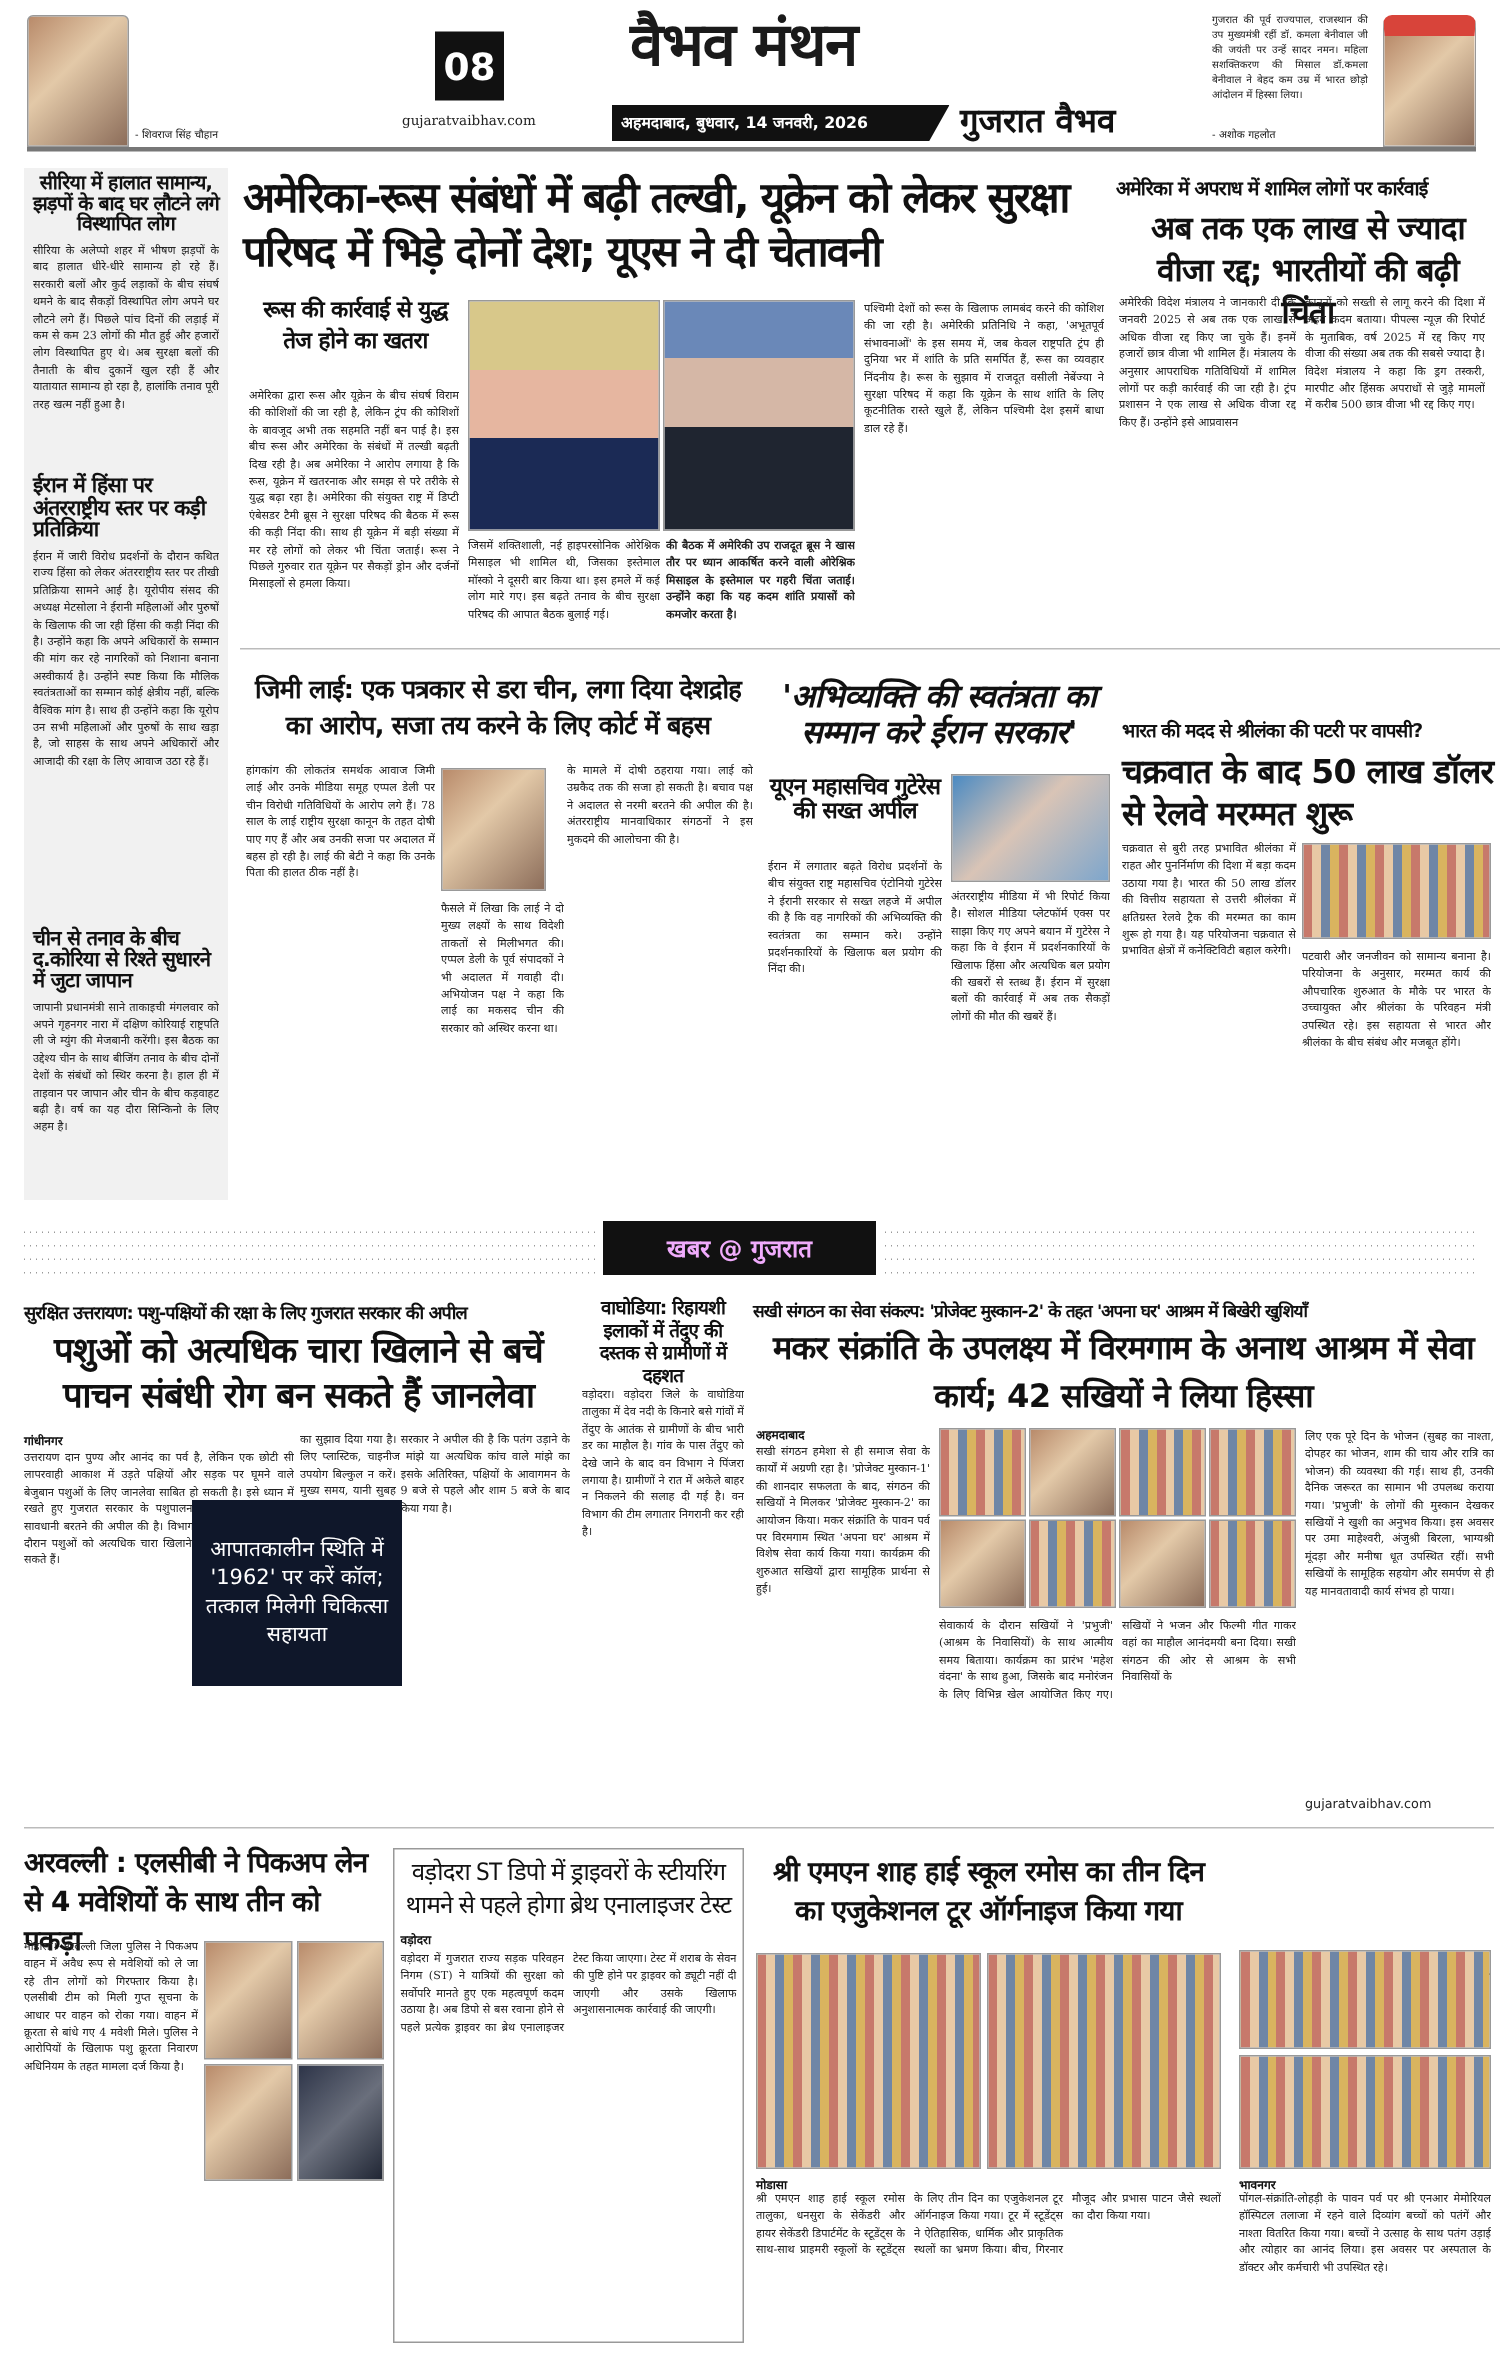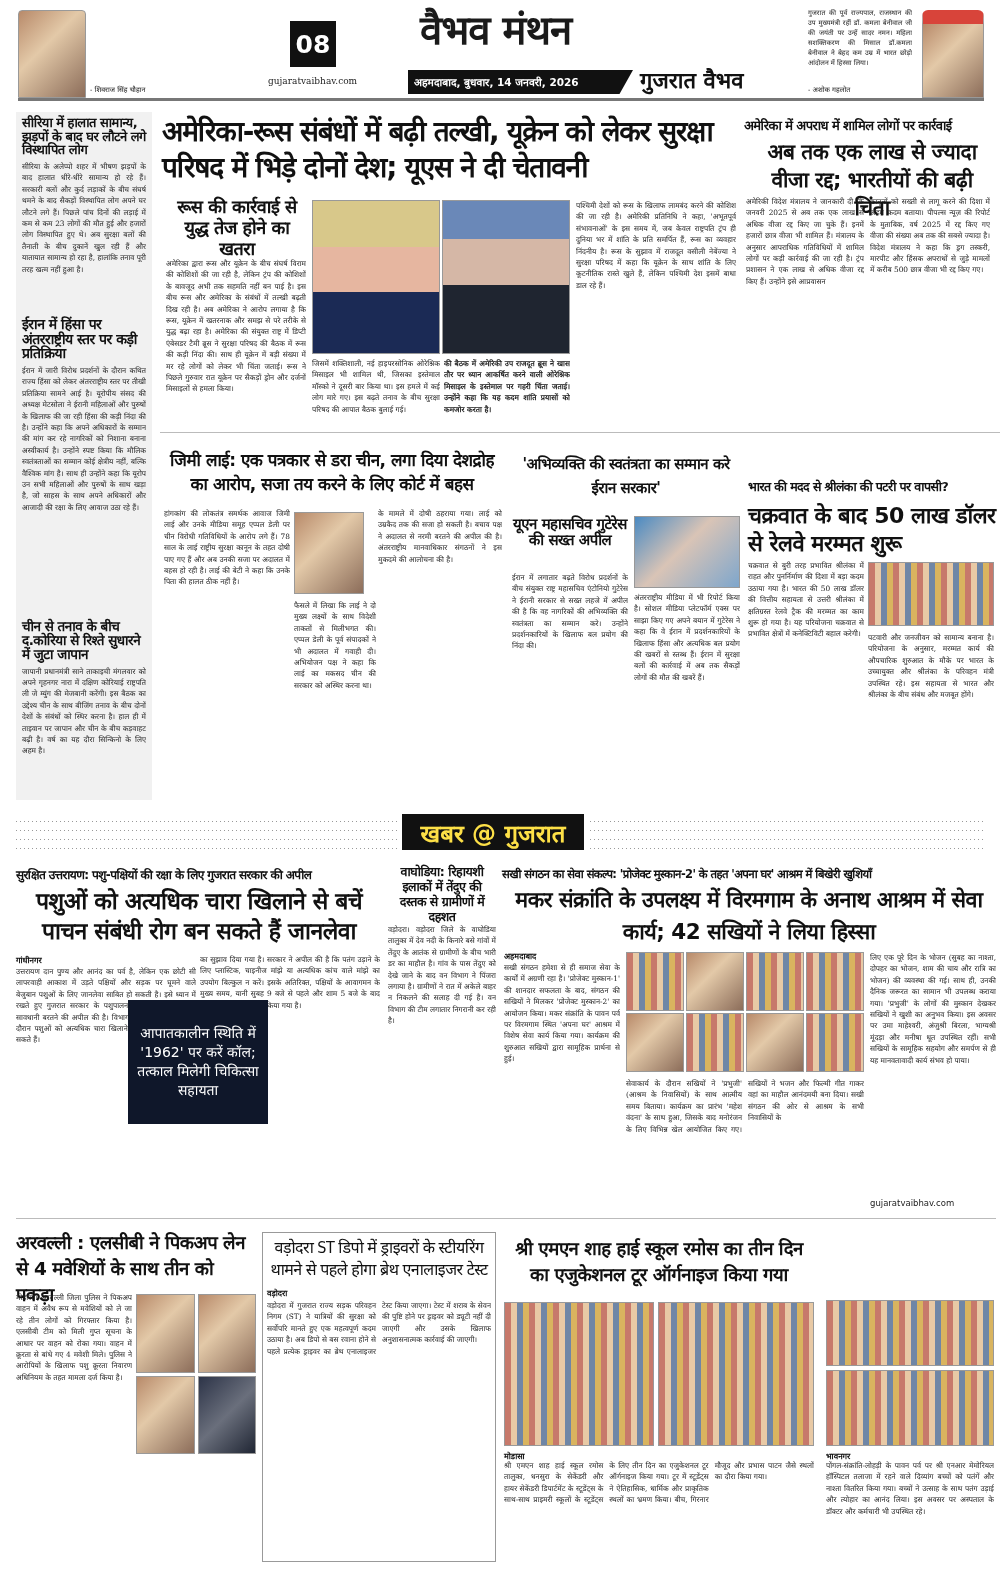--- a/index.html
+++ b/index.html
@@ -36,69 +36,69 @@
   <div class="abs body-text" style="left:808px;top:8px;width:104px;height:76px;font-size:6.8px;line-height:10px;">
     <span>गुजरात की पूर्व राज्यपाल, राजस्थान की उप मुख्यमंत्री रहीं डॉ. कमला बेनीवाल जी की जयंती पर उन्हें सादर नमन। महिला सशक्तिकरण की मिसाल डॉ.कमला बेनीवाल ने बेहद कम उम्र में भारत छोड़ो आंदोलन में हिस्सा लिया।</span>
   </div>
   <div class="abs" style="left:808px;top:85px;font-family:'DejaVu Serif',serif;font-size:7px;">- अशोक गहलोत</div>
   <div class="abs photo warm" style="left:922px;top:10px;width:62px;height:88px;border-top:14px solid #d8443a;border-radius:6px 6px 0 0;"></div>
 
   <div class="abs rule" style="left:18px;top:98px;width:966px;height:3px;background:#777;"></div>
 </div>
 
 <div class="abs graybox" style="left:16px;top:112px;width:136px;height:688px;padding:4px 6px;">
-  <div class="hd" style="font-size:13px;">सीरिया में हालात सामान्य, झड़पों के बाद घर लौटने लगे विस्थापित लोग</div>
+  <div class="hd" style="font-size:13px;text-align:center;">सीरिया में हालात सामान्य, झड़पों के बाद घर लौटने लगे विस्थापित लोग</div>
   <div class="body-text" style="margin-top:4px;height:152px;">सीरिया के अलेप्पो शहर में भीषण झड़पों के बाद हालात धीरे-धीरे सामान्य हो रहे हैं। सरकारी बलों और कुर्द लड़ाकों के बीच संघर्ष थमने के बाद सैकड़ों विस्थापित लोग अपने घर लौटने लगे हैं। पिछले पांच दिनों की लड़ाई में कम से कम 23 लोगों की मौत हुई और हजारों लोग विस्थापित हुए थे। अब सुरक्षा बलों की तैनाती के बीच दुकानें खुल रही हैं और यातायात सामान्य हो रहा है, हालांकि तनाव पूरी तरह खत्म नहीं हुआ है।</div>
   <div class="hd" style="font-size:14px;margin-top:4px;">ईरान में हिंसा पर अंतरराष्ट्रीय स्तर पर कड़ी प्रतिक्रिया</div>
   <div class="body-text" style="margin-top:4px;height:250px;">ईरान में जारी विरोध प्रदर्शनों के दौरान कथित राज्य हिंसा को लेकर अंतरराष्ट्रीय स्तर पर तीखी प्रतिक्रिया सामने आई है। यूरोपीय संसद की अध्यक्ष मेटसोला ने ईरानी महिलाओं और पुरुषों के खिलाफ की जा रही हिंसा की कड़ी निंदा की है। उन्होंने कहा कि अपने अधिकारों के सम्मान की मांग कर रहे नागरिकों को निशाना बनाना अस्वीकार्य है। उन्होंने स्पष्ट किया कि मौलिक स्वतंत्रताओं का सम्मान कोई क्षेत्रीय नहीं, बल्कि वैश्विक मांग है। साथ ही उन्होंने कहा कि यूरोप उन सभी महिलाओं और पुरुषों के साथ खड़ा है, जो साहस के साथ अपने अधिकारों और आजादी की रक्षा के लिए आवाज उठा रहे हैं।</div>
   <div class="hd" style="font-size:13.5px;margin-top:4px;">चीन से तनाव के बीच द.कोरिया से रिश्ते सुधारने में जुटा जापान</div>
   <div class="body-text" style="margin-top:4px;height:148px;">जापानी प्रधानमंत्री साने ताकाइची मंगलवार को अपने गृहनगर नारा में दक्षिण कोरियाई राष्ट्रपति ली जे म्युंग की मेजबानी करेंगी। इस बैठक का उद्देश्य चीन के साथ बीजिंग तनाव के बीच दोनों देशों के संबंधों को स्थिर करना है। हाल ही में ताइवान पर जापान और चीन के बीच कड़वाहट बढ़ी है। वर्ष का यह दौरा सिन्किनो के लिए अहम है।</div>
 </div>
 
 <div class="abs hd" style="left:162px;top:114px;width:578px;font-size:28px;line-height:36px;letter-spacing:-1.2px;">अमेरिका-रूस संबंधों में बढ़ी तल्खी, यूक्रेन को लेकर सुरक्षा परिषद में भिड़े दोनों देश; यूएस ने दी चेतावनी</div>
-<div class="abs hd" style="left:172px;top:196px;width:130px;font-size:18px;text-align:center;line-height:21px;">रूस की कार्रवाई से युद्ध तेज होने का खतरा</div>
+<div class="abs hd" style="left:172px;top:196px;width:130px;font-size:15px;text-align:center;line-height:21px;">रूस की कार्रवाई से युद्ध तेज होने का खतरा</div>
 <div class="abs body-text" style="left:166px;top:258px;width:140px;height:168px;">अमेरिका द्वारा रूस और यूक्रेन के बीच संघर्ष विराम की कोशिशों की जा रही है, लेकिन ट्रंप की कोशिशों के बावजूद अभी तक सहमति नहीं बन पाई है। इस बीच रूस और अमेरिका के संबंधों में तल्खी बढ़ती दिख रही है। अब अमेरिका ने आरोप लगाया है कि रूस, यूक्रेन में खतरनाक और समझ से परे तरीके से युद्ध बढ़ा रहा है। अमेरिका की संयुक्त राष्ट्र में डिप्टी एंबेसडर टैमी ब्रूस ने सुरक्षा परिषद की बैठक में रूस की कड़ी निंदा की। साथ ही यूक्रेन में बड़ी संख्या में मर रहे लोगों को लेकर भी चिंता जताई। रूस ने पिछले गुरुवार रात यूक्रेन पर सैकड़ों ड्रोन और दर्जनों मिसाइलों से हमला किया।</div>
 <div class="abs photo warm" style="left:312px;top:200px;width:128px;height:154px;background:linear-gradient(180deg,#d8c88a 0 30%,#e6b6a0 30% 60%,#1b2a55 60%);"></div>
 <div class="abs photo dark" style="left:442px;top:200px;width:128px;height:154px;background:linear-gradient(180deg,#6a88b8 0 25%,#d5b7a6 25% 55%,#1f2530 55%);"></div>
 <div class="abs body-text" style="left:312px;top:358px;width:128px;height:68px;">जिसमें शक्तिशाली, नई हाइपरसोनिक ओरेश्निक मिसाइल भी शामिल थी, जिसका इस्तेमाल मॉस्को ने दूसरी बार किया था। इस हमले में कई लोग मारे गए। इस बढ़ते तनाव के बीच सुरक्षा परिषद की आपात बैठक बुलाई गई।</div>
 <div class="abs body-text" style="left:444px;top:358px;width:126px;height:68px;font-weight:bold;">की बैठक में अमेरिकी उप राजदूत ब्रूस ने खास तौर पर ध्यान आकर्षित करने वाली ओरेश्निक मिसाइल के इस्तेमाल पर गहरी चिंता जताई। उन्होंने कहा कि यह कदम शांति प्रयासों को कमजोर करता है।</div>
 <div class="abs body-text" style="left:576px;top:200px;width:160px;height:226px;">पश्चिमी देशों को रूस के खिलाफ लामबंद करने की कोशिश की जा रही है। अमेरिकी प्रतिनिधि ने कहा, 'अभूतपूर्व संभावनाओं' के इस समय में, जब केवल राष्ट्रपति ट्रंप ही दुनिया भर में शांति के प्रति समर्पित हैं, रूस का व्यवहार निंदनीय है। रूस के सुझाव में राजदूत वसीली नेबेंज्या ने सुरक्षा परिषद में कहा कि यूक्रेन के साथ शांति के लिए कूटनीतिक रास्ते खुले हैं, लेकिन पश्चिमी देश इसमें बाधा डाल रहे हैं।</div>
 
 <div class="abs" style="left:744px;top:116px;width:250px;font-weight:bold;font-size:13px;letter-spacing:-0.6px;">अमेरिका में अपराध में शामिल लोगों पर कार्रवाई</div>
 <div class="abs hd" style="left:752px;top:138px;width:240px;font-size:21px;line-height:28px;text-align:center;">अब तक एक लाख से ज्यादा वीजा रद्द; भारतीयों की बढ़ी चिंता</div>
 <div class="abs body-text" style="left:746px;top:196px;width:118px;height:258px;">अमेरिकी विदेश मंत्रालय ने जानकारी दी कि जनवरी 2025 से अब तक एक लाख से अधिक वीजा रद्द किए जा चुके हैं। इनमें हजारों छात्र वीजा भी शामिल हैं। मंत्रालय के अनुसार आपराधिक गतिविधियों में शामिल लोगों पर कड़ी कार्रवाई की जा रही है। ट्रंप प्रशासन ने एक लाख से अधिक वीजा रद्द किए हैं। उन्होंने इसे आप्रवासन</div>
 <div class="abs body-text" style="left:870px;top:196px;width:120px;height:258px;">कानूनों को सख्ती से लागू करने की दिशा में अहम कदम बताया। पीपल्स न्यूज़ की रिपोर्ट के मुताबिक, वर्ष 2025 में रद्द किए गए वीजा की संख्या अब तक की सबसे ज्यादा है। विदेश मंत्रालय ने कहा कि ड्रग तस्करी, मारपीट और हिंसक अपराधों से जुड़े मामलों में करीब 500 छात्र वीजा भी रद्द किए गए।</div>
 
 <div class="abs rule" style="left:160px;top:432px;width:840px;height:1px;background:#bbb;"></div>
 
 <div class="abs hd" style="left:162px;top:448px;width:340px;font-size:17px;line-height:24px;text-align:center;">जिमी लाई: एक पत्रकार से डरा चीन, लगा दिया देशद्रोह का आरोप, सजा तय करने के लिए कोर्ट में बहस</div>
 <div class="abs body-text" style="left:164px;top:508px;width:126px;height:300px;">हांगकांग की लोकतंत्र समर्थक आवाज जिमी लाई और उनके मीडिया समूह एप्पल डेली पर चीन विरोधी गतिविधियों के आरोप लगे हैं। 78 साल के लाई राष्ट्रीय सुरक्षा कानून के तहत दोषी पाए गए हैं और अब उनकी सजा पर अदालत में बहस हो रही है। लाई की बेटी ने कहा कि उनके पिता की हालत ठीक नहीं है।</div>
 <div class="abs photo warm" style="left:294px;top:512px;width:70px;height:82px;"></div>
 <div class="abs body-text" style="left:294px;top:600px;width:82px;height:208px;">फैसले में लिखा कि लाई ने दो मुख्य लक्ष्यों के साथ विदेशी ताकतों से मिलीभगत की। एप्पल डेली के पूर्व संपादकों ने भी अदालत में गवाही दी। अभियोजन पक्ष ने कहा कि लाई का मकसद चीन की सरकार को अस्थिर करना था।</div>
 <div class="abs body-text" style="left:378px;top:508px;width:124px;height:300px;">के मामले में दोषी ठहराया गया। लाई को उम्रकैद तक की सजा हो सकती है। बचाव पक्ष ने अदालत से नरमी बरतने की अपील की है। अंतरराष्ट्रीय मानवाधिकार संगठनों ने इस मुकदमे की आलोचना की है।</div>
 
-<div class="abs hd" style="left:512px;top:452px;width:228px;font-size:15px;line-height:24px;text-align:center;">'अभिव्यक्ति की स्वतंत्रता का सम्मान करे ईरान सरकार'</div>
+<div class="abs hd" style="left:512px;top:452px;width:228px;font-size:21px;line-height:24px;text-align:center;font-style:italic;">'अभिव्यक्ति की स्वतंत्रता का सम्मान करे ईरान सरकार'</div>
 <div class="abs hd" style="left:512px;top:516px;width:116px;font-size:15px;line-height:16px;text-align:center;">यूएन महासचिव गुटेरेस की सख्त अपील</div>
 <div class="abs photo" style="left:634px;top:516px;width:106px;height:72px;background:linear-gradient(135deg,#4a8ac2,#d9c4b6 45%,#7ea6cc);"></div>
 <div class="abs body-text" style="left:512px;top:572px;width:116px;height:236px;">ईरान में लगातार बढ़ते विरोध प्रदर्शनों के बीच संयुक्त राष्ट्र महासचिव एंटोनियो गुटेरेस ने ईरानी सरकार से सख्त लहजे में अपील की है कि वह नागरिकों की अभिव्यक्ति की स्वतंत्रता का सम्मान करे। उन्होंने प्रदर्शनकारियों के खिलाफ बल प्रयोग की निंदा की।</div>
 <div class="abs body-text" style="left:634px;top:592px;width:106px;height:216px;">अंतरराष्ट्रीय मीडिया में भी रिपोर्ट किया है। सोशल मीडिया प्लेटफॉर्म एक्स पर साझा किए गए अपने बयान में गुटेरेस ने कहा कि वे ईरान में प्रदर्शनकारियों के खिलाफ हिंसा और अत्यधिक बल प्रयोग की खबरों से स्तब्ध हैं। ईरान में सुरक्षा बलों की कार्रवाई में अब तक सैकड़ों लोगों की मौत की खबरें हैं।</div>
 
 <div class="abs" style="left:748px;top:478px;width:250px;font-weight:bold;font-size:12.5px;letter-spacing:-0.6px;">भारत की मदद से श्रीलंका की पटरी पर वापसी?</div>
 <div class="abs hd" style="left:748px;top:502px;width:248px;font-size:22px;line-height:28px;">चक्रवात के बाद 50 लाख डॉलर से रेलवे मरम्मत शुरू</div>
 <div class="abs body-text" style="left:748px;top:560px;width:116px;height:248px;">चक्रवात से बुरी तरह प्रभावित श्रीलंका में राहत और पुनर्निर्माण की दिशा में बड़ा कदम उठाया गया है। भारत की 50 लाख डॉलर की वित्तीय सहायता से उत्तरी श्रीलंका में क्षतिग्रस्त रेलवे ट्रैक की मरम्मत का काम शुरू हो गया है। यह परियोजना चक्रवात से प्रभावित क्षेत्रों में कनेक्टिविटी बहाल करेगी।</div>
 <div class="abs photo crowd" style="left:868px;top:562px;width:126px;height:64px;"></div>
 <div class="abs body-text" style="left:868px;top:632px;width:126px;height:176px;">पटवारी और जनजीवन को सामान्य बनाना है। परियोजना के अनुसार, मरम्मत कार्य की औपचारिक शुरुआत के मौके पर भारत के उच्चायुक्त और श्रीलंका के परिवहन मंत्री उपस्थित रहे। इस सहायता से भारत और श्रीलंका के बीच संबंध और मजबूत होंगे।</div>
 
 <div class="abs" style="left:16px;top:815px;width:384px;height:40px;">
   <div class="wave" style="margin-top:6px;"></div>
     <div class="wave" style="margin-top:8px;"></div>
     <div class="wave" style="margin-top:8px;"></div>
     <div class="wave" style="margin-top:8px;"></div>
 </div>
-<div class="abs" style="left:402px;top:814px;width:182px;height:36px;background:#111;color:#fde047;font-weight:bold;font-size:24px;display:flex;align-items:center;justify-content:center;">
+<div class="abs" style="left:402px;top:814px;width:182px;height:36px;background:#111;color:#f0abfc;font-weight:bold;font-size:16px;display:flex;align-items:center;justify-content:center;">
   <span>खबर @ गुजरात</span>
 </div>
 <div class="abs" style="left:590px;top:815px;width:394px;height:40px;">
   <div class="wave" style="margin-top:6px;"></div>
     <div class="wave" style="margin-top:8px;"></div>
     <div class="wave" style="margin-top:8px;"></div>
     <div class="wave" style="margin-top:8px;"></div>
 </div>
 
 <div class="abs" style="left:16px;top:866px;width:370px;font-weight:bold;font-size:12px;letter-spacing:-0.6px;">सुरक्षित उत्तरायण: पशु-पक्षियों की रक्षा के लिए गुजरात सरकार की अपील</div>

